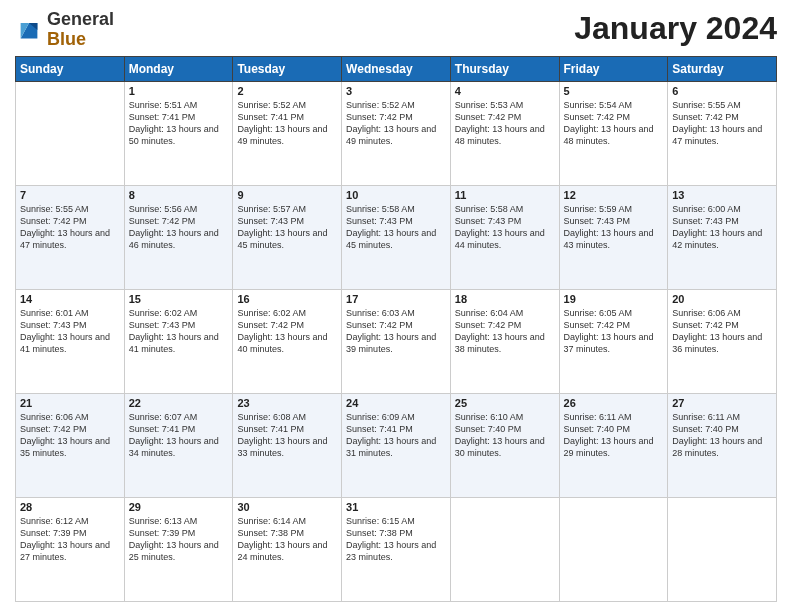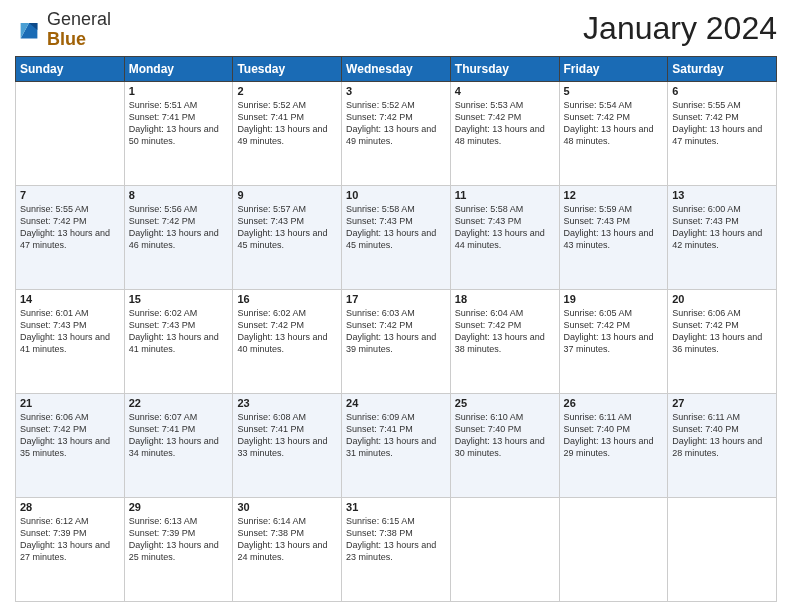--- a/index.html
+++ b/index.html
@@ -35,21 +35,21 @@
     }
     .logo-icon {
       width: 28px;
       height: 28px;
     }
     .title-block {
       text-align: right;
     }
     .month-title {
       font-size: 32px;
-      font-weight: normal;
+      font-weight: bold;
       color: #222;
     }
     .location-title {
       font-size: 14px;
       color: #555;
     }
     .calendar-table {
       width: 100%;
       border-collapse: collapse;
       flex: 1;
@@ -102,21 +102,21 @@
 
 <div class="page">
   <div class="header">
     <div class="logo">
       <svg class="logo-icon" viewBox="0 0 40 40" xmlns="http://www.w3.org/2000/svg">
         <polygon points="8,32 32,32 32,10 20,10" fill="#1a6bb5"></polygon>
         <polygon points="8,32 20,10 8,10" fill="#4a9fd4"></polygon>
         <polygon points="20,10 32,10 32,20" fill="#0d4a8a"></polygon>
       </svg>
       <div class="logo-text">
-        <span style="font-size:18px;font-weight:normal;color:#333;">General</span>
+        <span style="font-size:18px;font-weight:bold;color:#333;">General</span>
         <span style="font-size:18px;font-weight:bold;color:#a16207;">Blue</span>
       </div>
     </div>
     <div class="title-block">
       <div class="month-title">January 2024</div>
     </div>
   </div>
 
   <table class="calendar-table">
     <thead>

